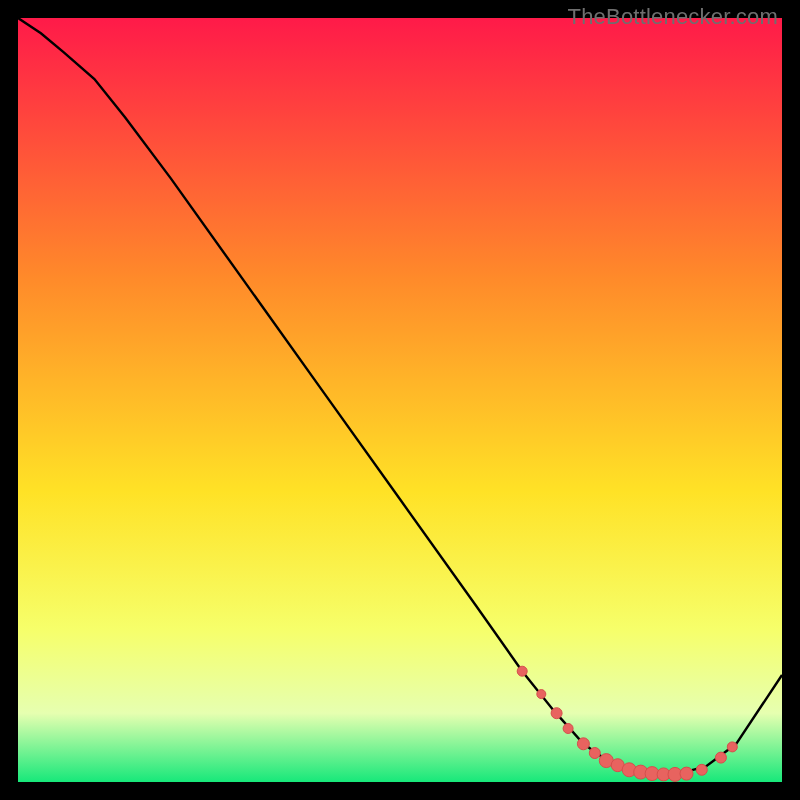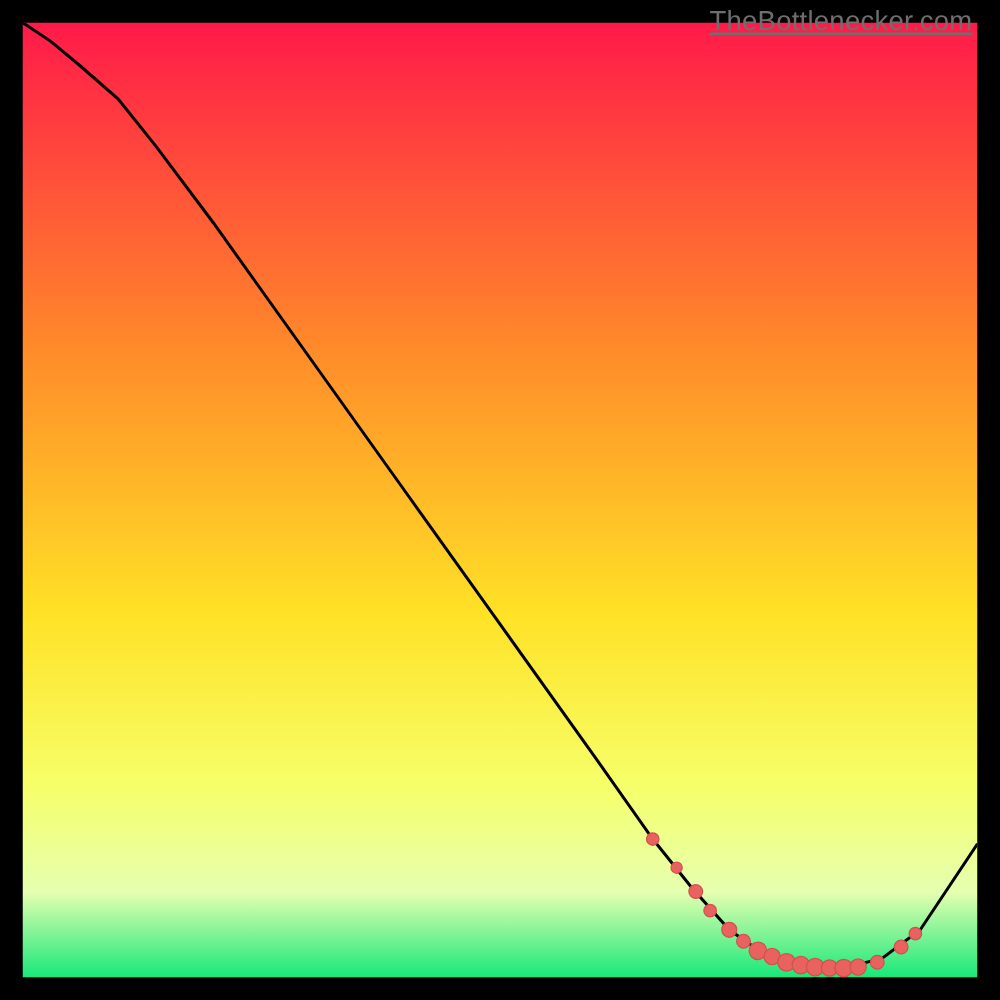--- a/index.html
+++ b/index.html
@@ -25,21 +25,20 @@
     height: 764px;
   }
   .attribution {
     position: absolute;
     top: 4px;
     right: 22px;
     color: #6f6f6f;
     font-size: 22px;
     letter-spacing: 0.2px;
     font-weight: 500;
-    text-decoration: underline;
   }
 </style>
 </head>
 <body>
 
 <div class="stage">
   <svg class="plot" viewBox="0 0 764 764" preserveAspectRatio="none">
     <defs>
       <linearGradient id="bg-grad" x1="0" y1="0" x2="0" y2="1">
         <stop id="g0" offset="0%" stop-color="#ff1a49"></stop>

